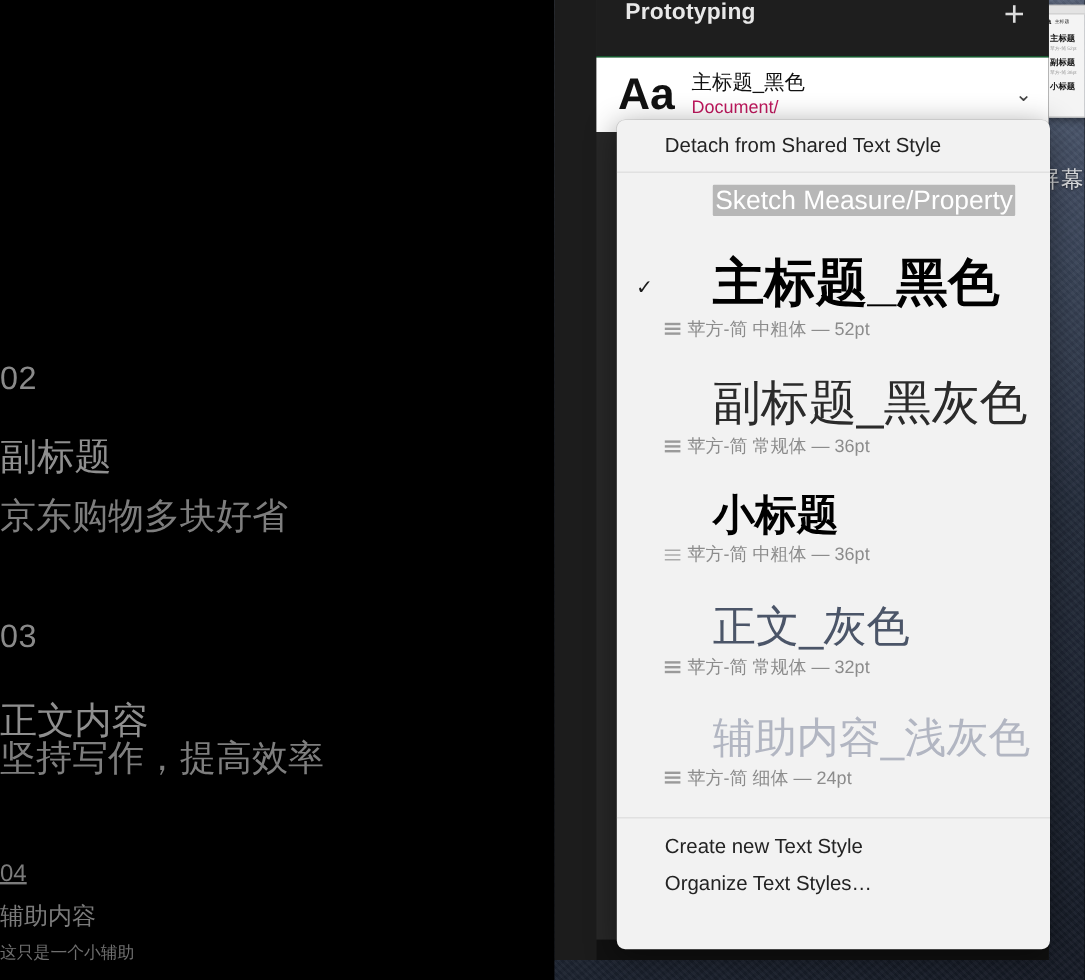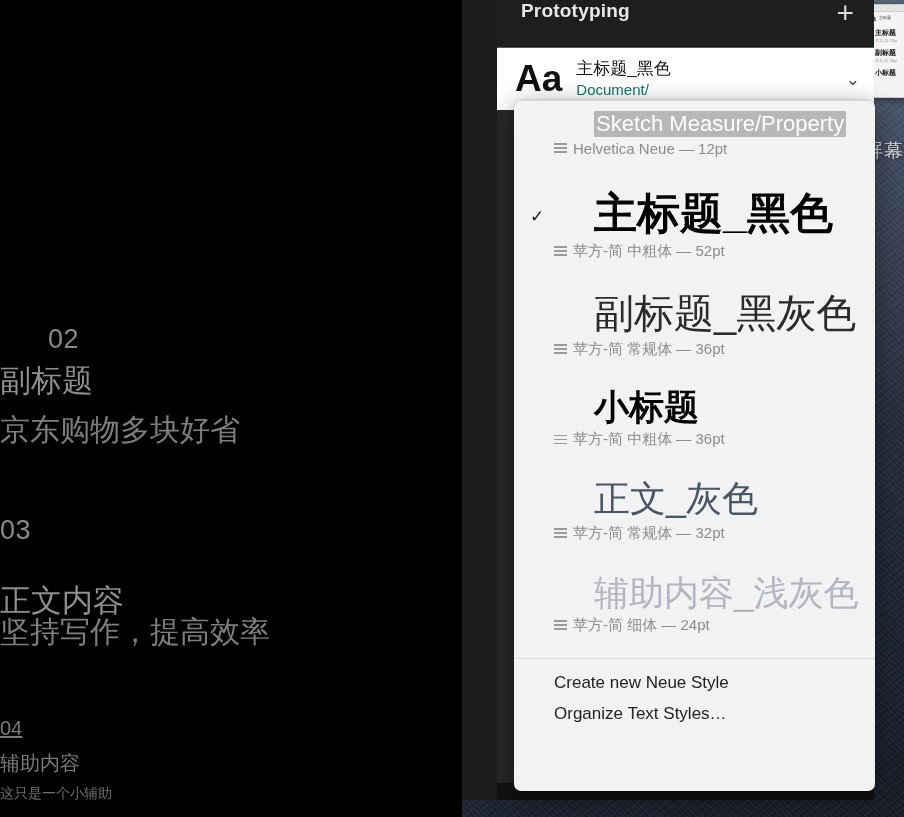--- a/index.html
+++ b/index.html
@@ -87,21 +87,21 @@
   .plus-icon { color: #dcdcdc; font-size: 30px; line-height: 26px; font-weight: 300; cursor: default; }
 
   
   .style-select {
     position: relative; height: 62px; background: #fff;
     display: flex; align-items: center; padding: 0 14px 0 18px;
   }
   .aa-glyph { font-size: 37px; font-weight: 700; color: #111; line-height: 38px; margin-right: 14px; }
   .sel-texts { flex: 1; overflow: hidden; }
   .sel-name { font-size: 17px; color: #111; line-height: 22px; white-space: nowrap; }
-  .sel-path { font-size: 15px; color: #0f766e; line-height: 20px; white-space: nowrap; text-align: center; }
+  .sel-path { font-size: 15px; color: #be185d; line-height: 20px; white-space: nowrap; text-align: center; }
   .chev { color: #444; font-size: 17px; }
 
   
   .insp-rows { position: relative; padding-top: 4px; }
   .insp-row {
     color: #d7d7d7; font-size: 14px; padding: 0 0 0 18px;
     white-space: nowrap; overflow: hidden;
   }
   .insp-row.bold { font-weight: 700; }
 
@@ -205,49 +205,42 @@
         <div class="insp-row bold" style="margin-top:26px">S</div>
         <div class="insp-row bold" style="margin-top:26px">I</div>
         <div class="insp-row" style="margin-top:26px">C</div>
       </div>
 
       <div class="win-bottom"></div>
     </div>
   </div>
 
   <div class="canvas">
-    <div class="artboard-text ab-num" style="left:0px; top:324px;padding-left:48px;">02</div>
+    <div class="artboard-text ab-num" style="left:0px; top:300px;">02</div>
     <div class="artboard-text ab-title" style="left:0px; top:360px;">副标题</div>
     <div class="artboard-text ab-body" style="left:0px; top:410px;">京东购物多块好省</div>
 
     <div class="artboard-text ab-num" style="left:0px; top:515px;">03</div>
     <div class="artboard-text ab-title" style="left:0px; top:562px;margin-top:18px;">正文内容</div>
     <div class="artboard-text ab-body" style="left:0px; top:612px;">坚持写作，提高效率</div>
 
     <div class="artboard-text ab-small-t" style="left:0px; top:717px;text-decoration:underline;">04</div>
     <div class="artboard-text ab-small-t" style="left:0px; top:750px;">辅助内容</div>
     <div class="artboard-text ab-small-b" style="left:0px; top:785px;">这只是一个小辅助</div>
   </div>
 
   <div class="popup">
 
+    <div class="menu-simple">Detach from Shared Text Style</div>
     <div class="popup-sep"></div>
 
     <div class="style-item" style="padding-top:10px">
       <span class="check"></span>
       <div class="style-preview">
         <span class="hl-wrap" style="font-size: 22px; font-weight: 400; color: rgb(255, 255, 255); background: rgb(183, 183, 183);">Sketch Measure/Property</span>
-      </div>
-      <div class="style-meta">
-        <span class="meta-icon">
-            <i></i>
-            <i></i>
-            <i></i>
-          </span>
-        <span>Helvetica Neue — 12pt</span>
       </div>
     </div>
 
     <div class="style-item" style="padding-top:22px">
       <span class="check">✓</span>
       <div class="style-preview" style="font-size: 43px; font-weight: 700; color: rgb(0, 0, 0);">主标题_黑色</div>
       <div class="style-meta">
         <span class="meta-icon">
             <i></i>
             <i></i>
@@ -304,17 +297,17 @@
             <i></i>
             <i></i>
             <i></i>
           </span>
         <span>苹方-简 细体 — 24pt</span>
       </div>
     </div>
 
     <div class="popup-sep" style="margin-top:14px"></div>
 
-    <div class="menu-foot-item" style="margin-top:8px">Create new Neue Style</div>
+    <div class="menu-foot-item" style="margin-top:8px">Create new Text Style</div>
     <div class="menu-foot-item">Organize Text Styles…</div>
   </div>
 
 </div>
 
 </body></html>

